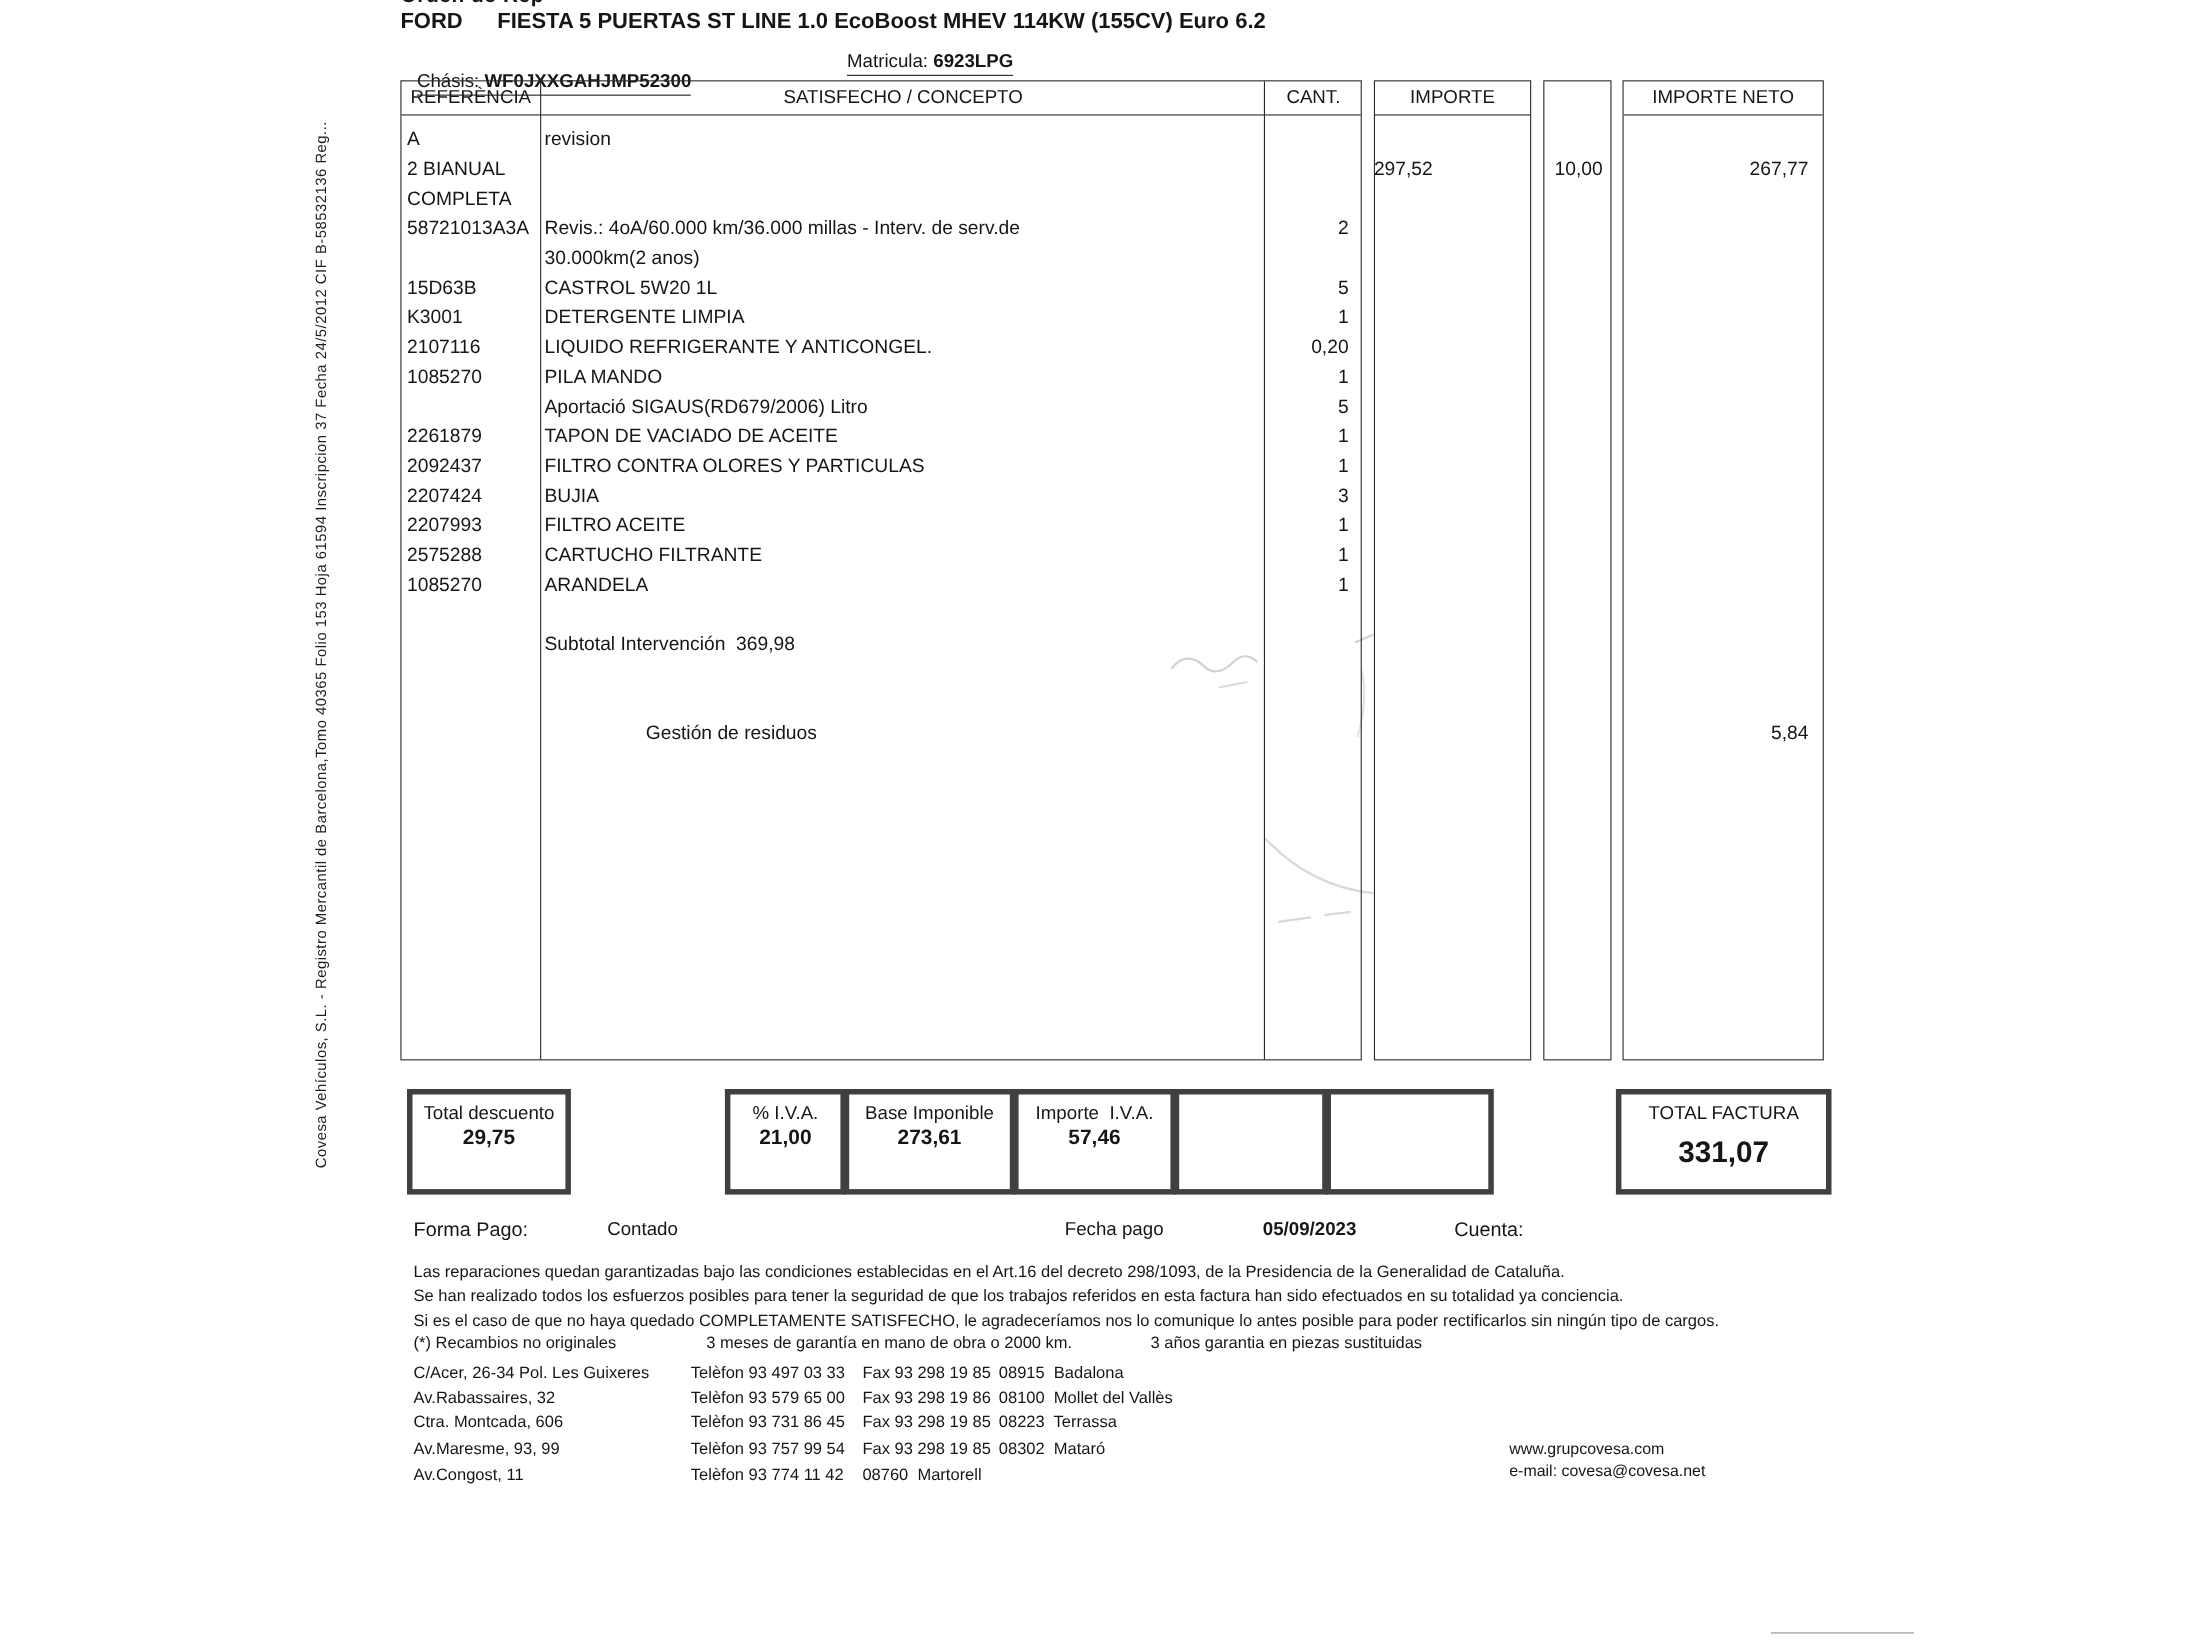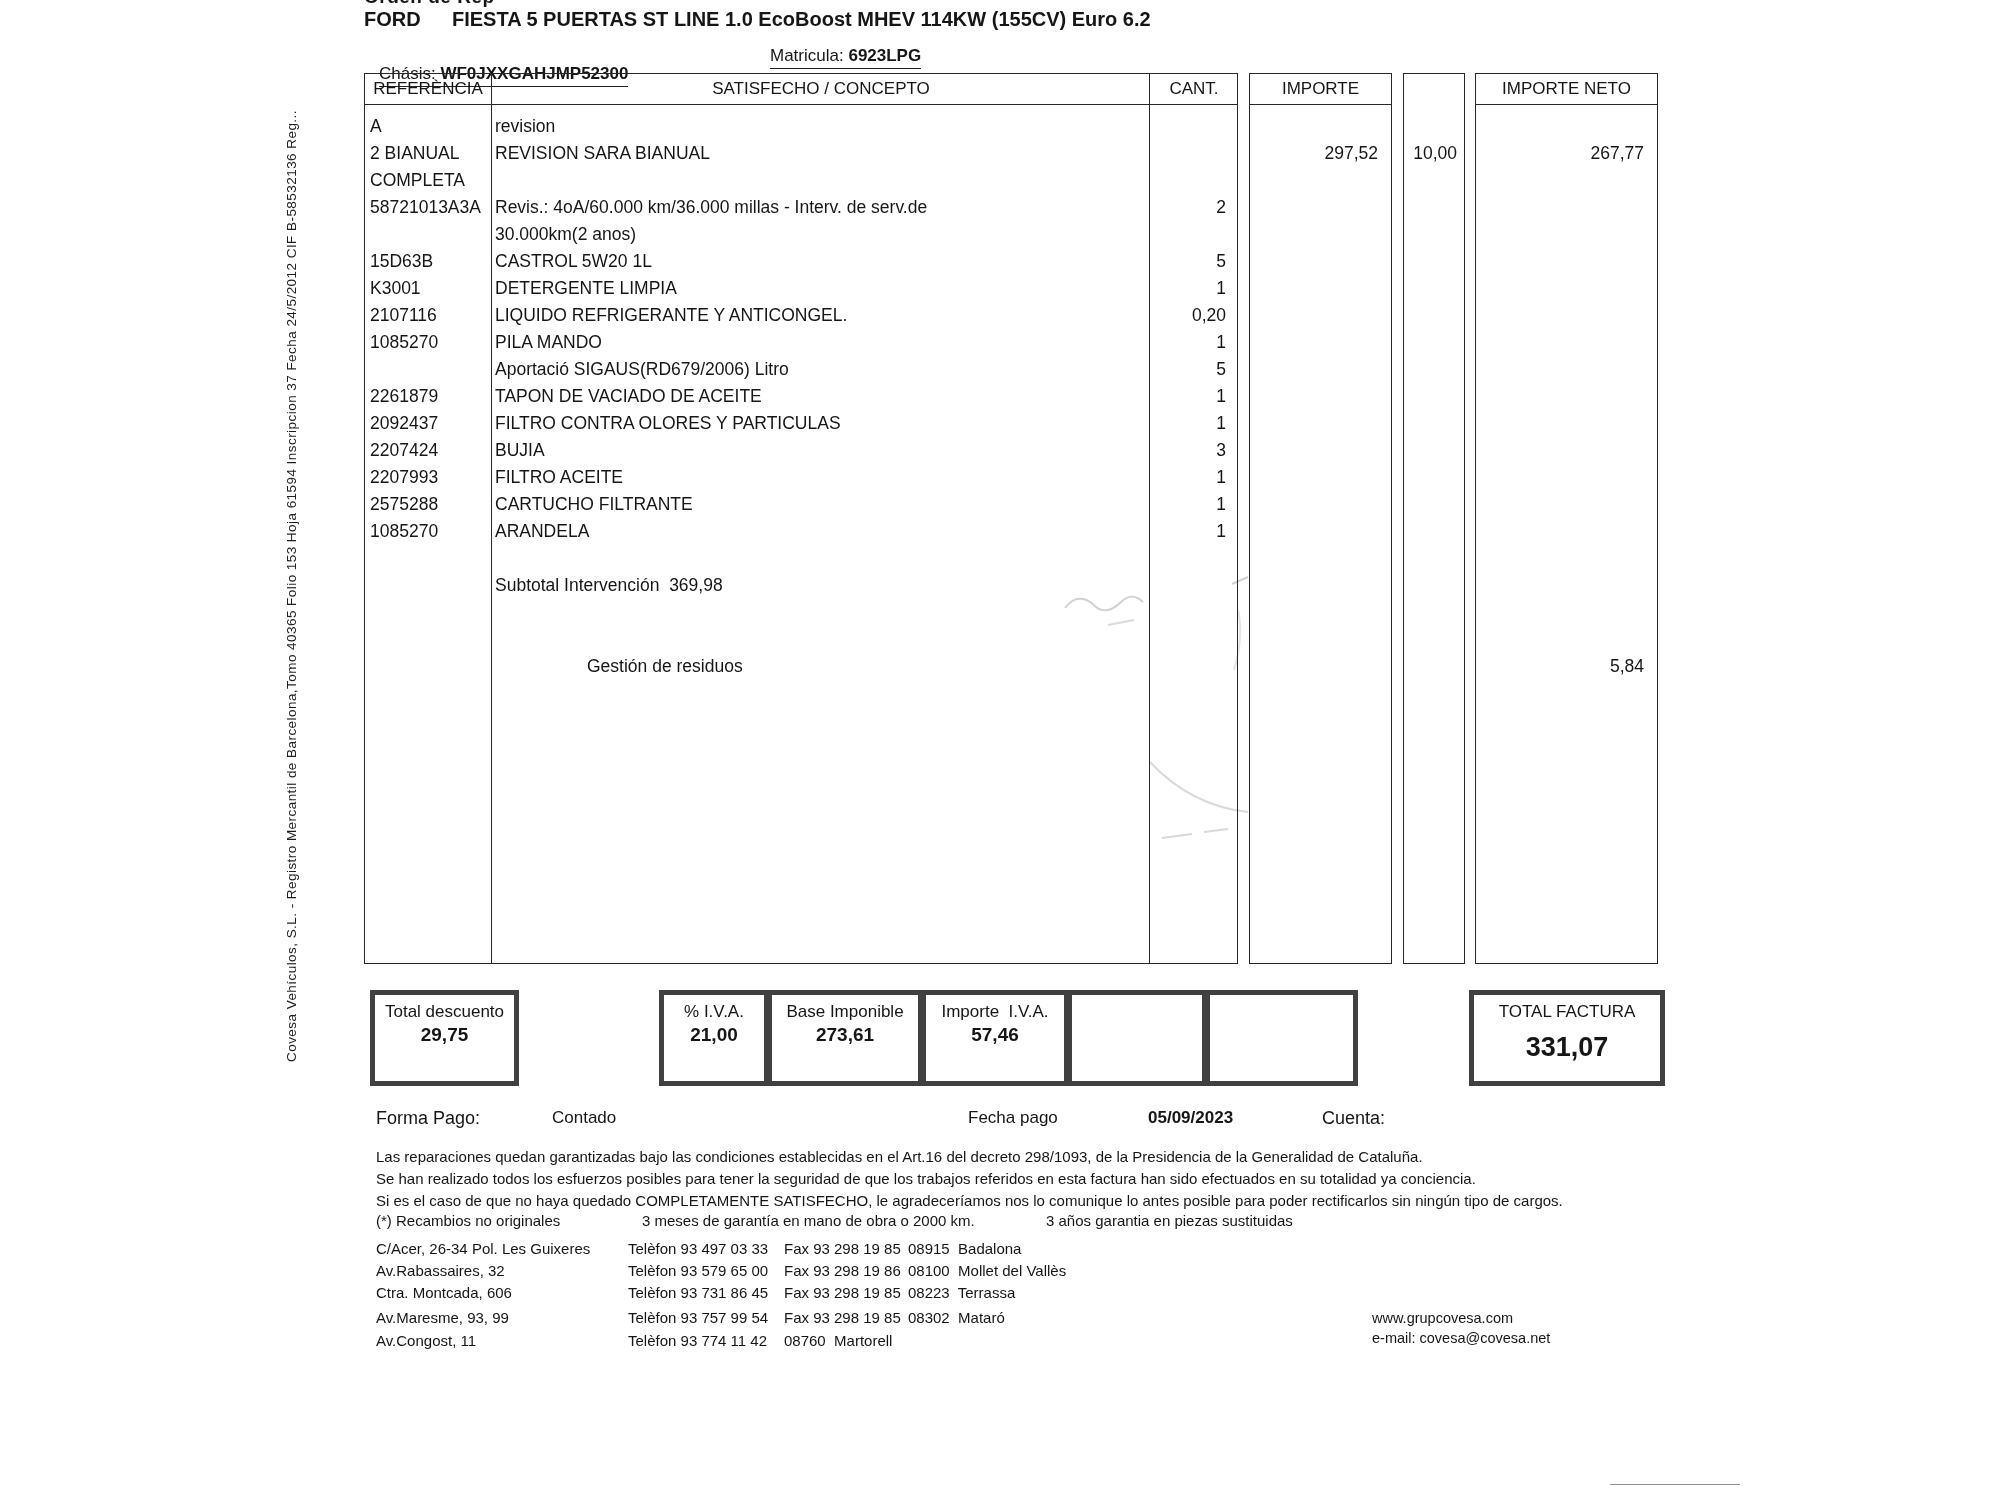--- a/index.html
+++ b/index.html
@@ -30,21 +30,21 @@
   .hline{position:absolute;left:0;right:0;height:0;border-top:1.8px solid #282828;}
   .thead{position:absolute;top:73px;height:32px;line-height:32px;text-align:center;font-size:17px;}
   
   #table-rows{position:absolute;left:364px;top:105px;width:1294px;height:859px;font-size:17.5px;}
   .trow{position:absolute;left:0;width:100%;height:27px;line-height:27px;}
   .cell{position:absolute;white-space:pre;overflow:visible;}
   .c-ref{left:6px;width:122px;}
   .c-desc{left:131px;width:660px;}
   .c-indent{left:223px;}
   .c-cant{left:786px;width:82px;text-align:right;padding-right:6px;box-sizing:border-box;}
-  .c-imp{left:885px;width:137px;text-align:right;padding-right:8px;box-sizing:border-box;}
+  .c-imp{left:885px;width:137px;padding-right:8px;box-sizing:border-box;}
   .c-dto{left:1039px;width:58px;text-align:right;padding-right:4px;box-sizing:border-box;}
   .c-neto{left:1111px;width:183px;text-align:right;padding-right:14px;box-sizing:border-box;}
   
   .sbox{position:absolute;top:990px;height:96px;border:5px solid #404040;box-sizing:border-box;}
   .sum-label{text-align:center;margin-top:7px;font-size:17px;white-space:pre;}
   .sum-value{text-align:center;margin-top:2px;font-size:19px;font-weight:700;}
   #sum-desc{left:370px;width:149px;}
   #sum-iva{left:659px;width:110px;}
   #sum-base{left:767px;width:156px;}
   #sum-impiva{left:921px;width:148px;}
@@ -114,21 +114,20 @@
   <div class="thead" style="left:1249px;width:143px;">IMPORTE</div>
   <div class="thead" style="left:1475px;width:183px;">IMPORTE NETO</div>
 
   <div id="table-rows">
       <div class="trow" style="top: 8px;">
         <span class="cell c-ref">A</span>
         <span class="cell c-desc">revision</span>
       </div>
       <div class="trow" style="top: 35px;">
         <span class="cell c-ref">2 BIANUAL</span>
-        <span class="cell c-desc">REVISION SARA BIANUAL</span>
         <span class="cell c-imp">297,52</span>
         <span class="cell c-dto">10,00</span>
         <span class="cell c-neto">267,77</span>
       </div>
       <div class="trow" style="top: 62px;">
         <span class="cell c-ref">COMPLETA</span>
       </div>
       <div class="trow" style="top: 89px;">
         <span class="cell c-ref">58721013A3A</span>
         <span class="cell c-desc">Revis.: 4oA/60.000 km/36.000 millas - Interv. de serv.de</span>

